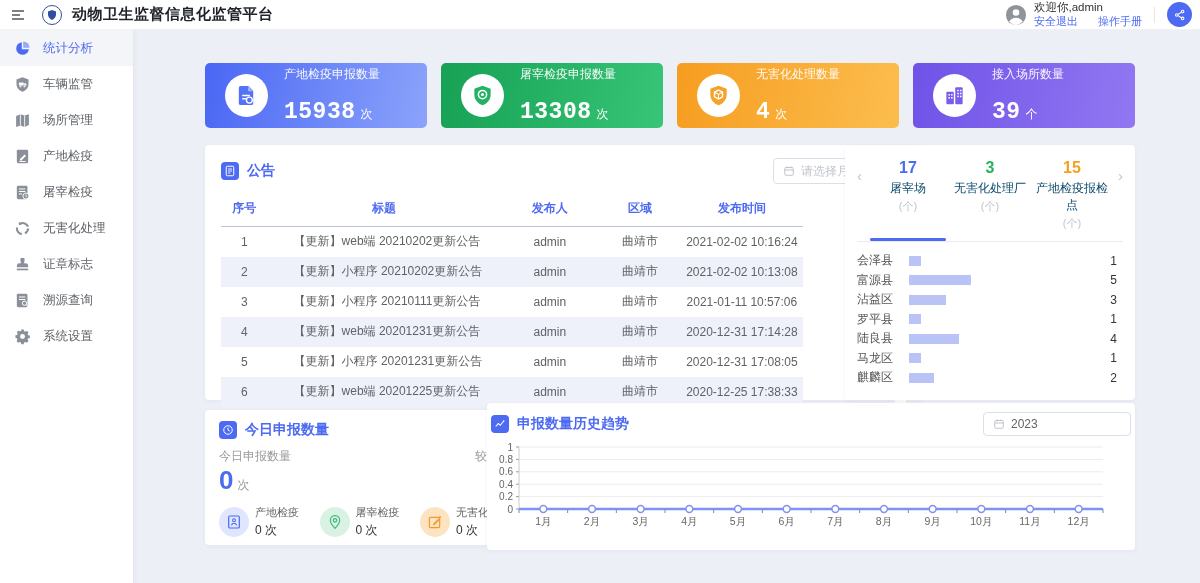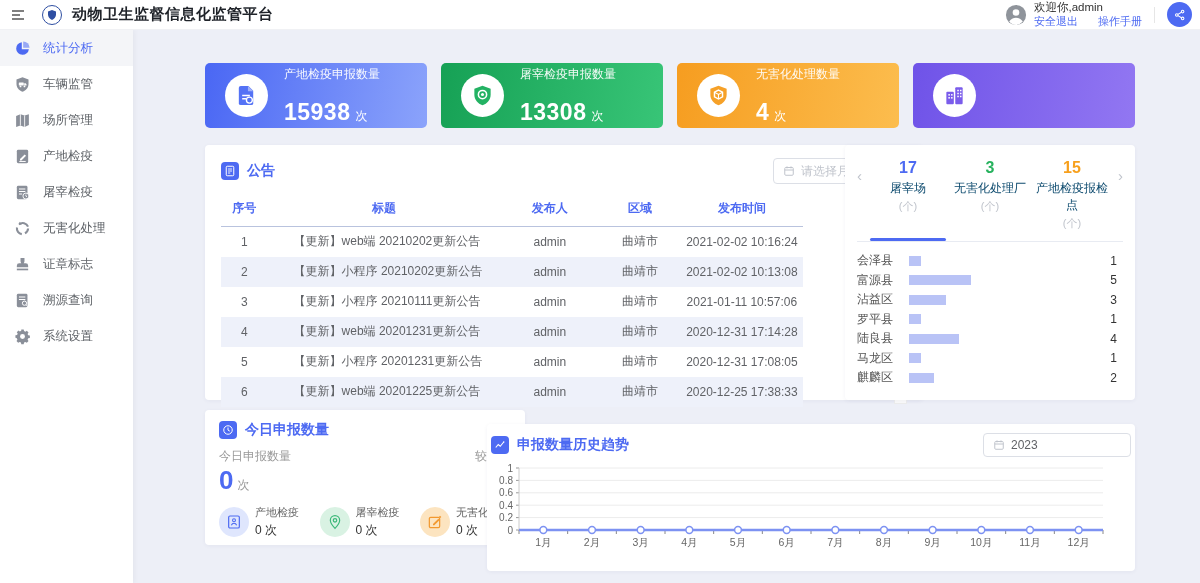--- a/index.html
+++ b/index.html
@@ -47,21 +47,21 @@
 
   
   .cards-row { position:absolute; left:205px; top:63px; width:930px;
     display:flex; justify-content:space-between; }
   .card { width:222px; height:65px; border-radius:5px; display:flex; align-items:center; color:#fff; }
   .card-circ { width:43px; height:43px; border-radius:50%; background:#fff; margin-left:20px;
     display:flex; align-items:center; justify-content:center; flex:none; }
   .card-circ svg { width:23px; height:23px; }
   .card-txt { margin-left:16px; }
   .card-label { font-size:12px; opacity:.95; }
-  .card-value-row { display:flex; align-items:baseline; margin-top:16px; }
+  .card-value-row { display:flex; align-items:baseline; margin-top:16px;font-family:Liberation Mono, monospace; }
   .card-value { font-size:23px; font-weight:bold; letter-spacing:.5px; }
   .card-unit { font-size:12px; margin-left:5px; }
 
   
   .panel { position:absolute; background:#fff; border-radius:4px; box-shadow:0 1px 4px rgba(31,45,97,.05); }
   .panel-head { display:flex; align-items:center; }
   .p-icon { width:18px; height:18px; border-radius:4px; background:#4d6af2; color:#fff;
     display:flex; align-items:center; justify-content:center; flex:none; }
   .p-icon svg { width:12px; height:12px; }
   .p-title { margin-left:8px; font-size:14px; font-weight:bold; color:#4d6af2; }
@@ -117,21 +117,21 @@
   .t-right { text-align:right; }
   .t-vs-val { font-size:26px; font-weight:bold; color:#f7a01d; line-height:1; margin-top:2px; }
   .today-items { display:flex; justify-content:space-between; margin-top:11px; }
   .t-item { display:flex; align-items:center; gap:6px; }
   .t-circ { width:30px; height:30px; border-radius:50%; display:flex; align-items:center; justify-content:center; flex:none; }
   .t-circ svg { width:16px; height:16px; }
   .ti-label { font-size:11px; color:#666; }
   .ti-value { font-size:12px; color:#333; margin-top:2px; }
 
   
-  .trend-panel { left:487px; top:424px; width:648px; height:147px; padding:9px 4px; }
+  .trend-panel { left:487px; top:403px; width:648px; height:147px; padding:9px 4px; }
   .trend-panel .picker { margin-left:auto; width:148px; height:24px; color:#606266; }
   .trend-chart { margin-top:3px; }
 </style>
 </head>
 <body>
 
 <div class="header">
   <span class="hamburger">
     <svg viewBox="0 0 24 24">
         <path fill="currentColor" d="M3 5h18v2H3zM3 11h12v2H3zM3 17h18v2H3z"></path>
@@ -329,20 +329,27 @@
             <rect x="5.6" y="13.6" width="1.6" height="1.6"></rect>
             <rect x="8.4" y="13.6" width="1.6" height="1.6"></rect>
             <rect x="14.9" y="6" width="1.6" height="1.6"></rect>
             <rect x="17.7" y="6" width="1.6" height="1.6"></rect>
             <rect x="14.9" y="9.1" width="1.6" height="1.6"></rect>
             <rect x="17.7" y="9.1" width="1.6" height="1.6"></rect>
             <rect x="14.9" y="12.2" width="1.6" height="1.6"></rect>
             <rect x="17.7" y="12.2" width="1.6" height="1.6"></rect>
           </g>
         </svg>
+      </div>
+      <div class="card-txt">
+        <div class="card-label">接入场所数量</div>
+        <div class="card-value-row">
+          <span class="card-value">39</span>
+          <span class="card-unit">个</span>
+        </div>
       </div>
     </div>
   </div>
 
 <div class="panel ann-panel">
   <div class="panel-head">
     <span class="p-icon">
       <svg viewBox="0 0 24 24">
           <rect x="4.5" y="2.5" width="15" height="19" rx="2" fill="none" stroke="currentColor" stroke-width="2"></rect>
           <path d="M8 8h8M8 12h8M8 16h4.5" stroke="currentColor" stroke-width="1.8"></path>

